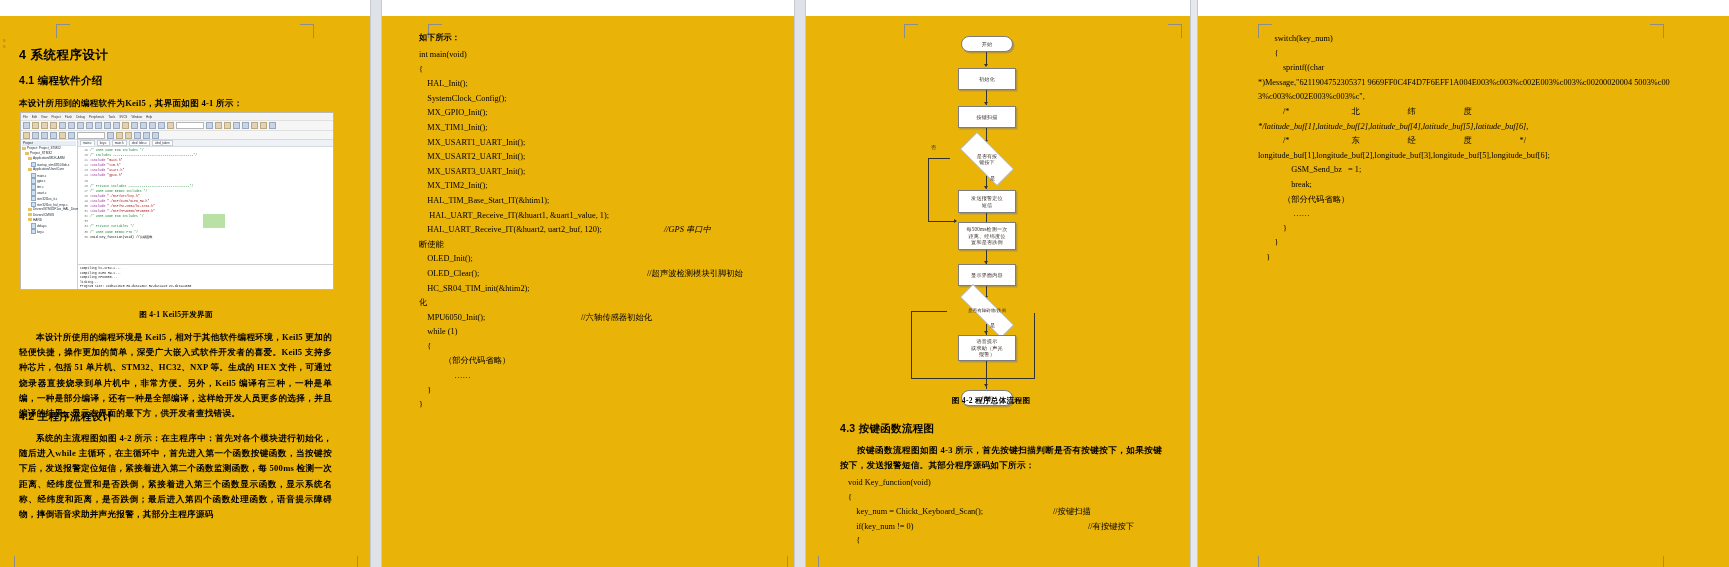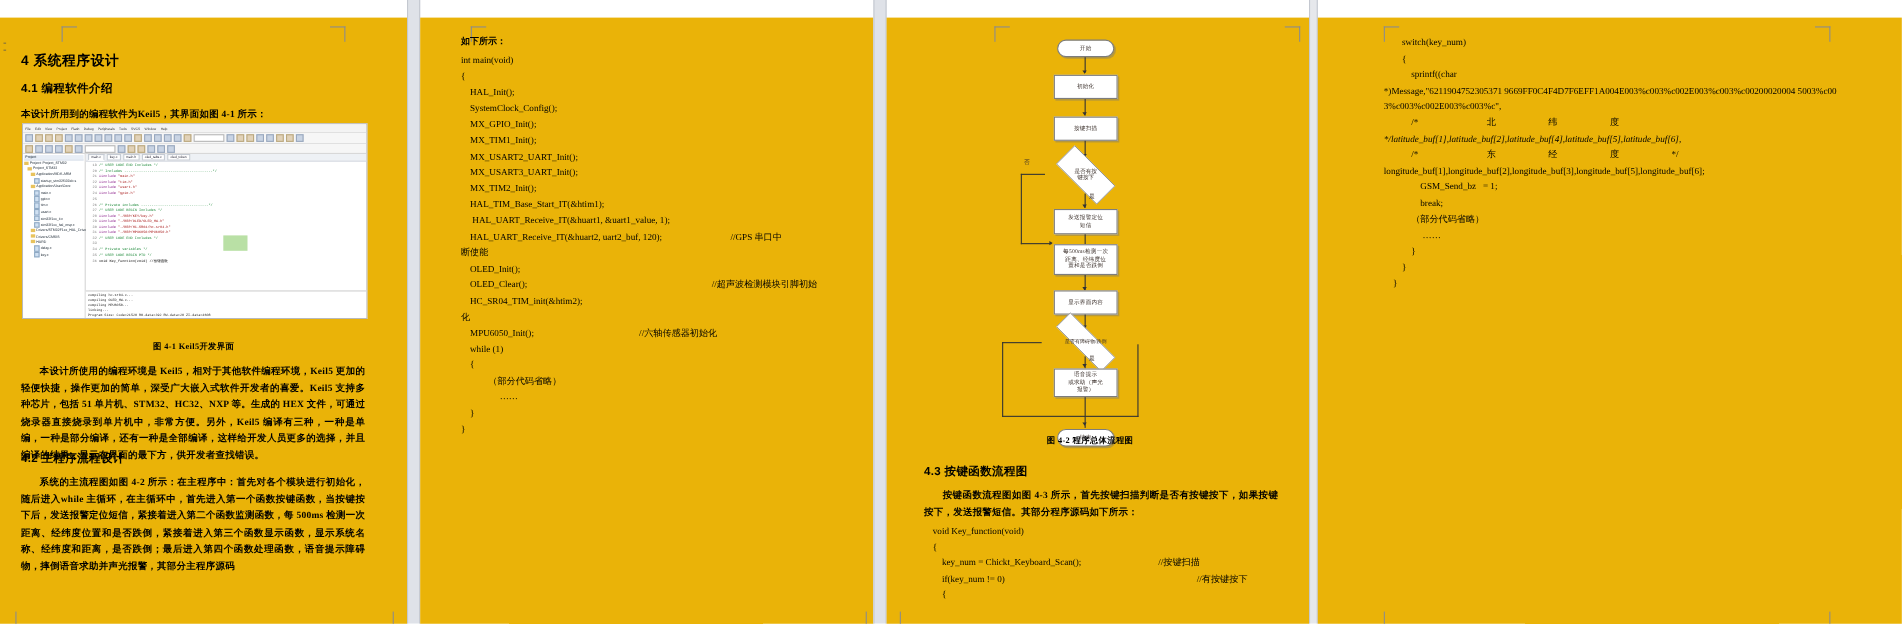--- a/index.html
+++ b/index.html
@@ -474,26 +474,27 @@
 
     <div class="code" style="left:37px;top:15px;font-weight:bold;font-size:8.2px;">如下所示：</div>
 
     <div class="codeblock" style="left:37px;top:32px;width:370px;" id="code-main">
         <div class="codeline">int main(void)</div>
         <div class="codeline">{</div>
         <div class="codeline">    HAL_Init();</div>
         <div class="codeline">    SystemClock_Config();</div>
         <div class="codeline">    MX_GPIO_Init();</div>
         <div class="codeline">    MX_TIM1_Init();</div>
+        <div class="codeline">    MX_USART1_UART_Init();</div>
         <div class="codeline">    MX_USART2_UART_Init();</div>
         <div class="codeline">    MX_USART3_UART_Init();</div>
         <div class="codeline">    MX_TIM2_Init();</div>
         <div class="codeline">    HAL_TIM_Base_Start_IT(&amp;htim1);</div>
         <div class="codeline">     HAL_UART_Receive_IT(&amp;huart1, &amp;uart1_value, 1);</div>
-        <div class="codeline">    HAL_UART_Receive_IT(&amp;huart2, uart2_buf, 120);<span class="cmt" style="left: 245px; top: 0px;">//GPS 串口中</span></div>
+        <div class="codeline">    HAL_UART_Receive_IT(&amp;huart2, uart2_buf, 120);<span class="cmt" style="left: 245px; top: 0px; font-style: italic;">//GPS 串口中</span></div>
         <div class="codeline">断使能</div>
         <div class="codeline">    OLED_Init();</div>
         <div class="codeline">    OLED_Clear();<span class="cmt" style="left: 228px; top: 0px;">//超声波检测模块引脚初始</span></div>
         <div class="codeline">    HC_SR04_TIM_init(&amp;htim2);</div>
         <div class="codeline">化</div>
         <div class="codeline">    MPU6050_Init();<span class="cmt" style="left: 162px; top: 0px;">//六轴传感器初始化</span></div>
         <div class="codeline">    while (1)</div>
         <div class="codeline">    {</div>
         <div class="codeline">            （部分代码省略）</div>
         <div class="codeline">                 ……</div>

